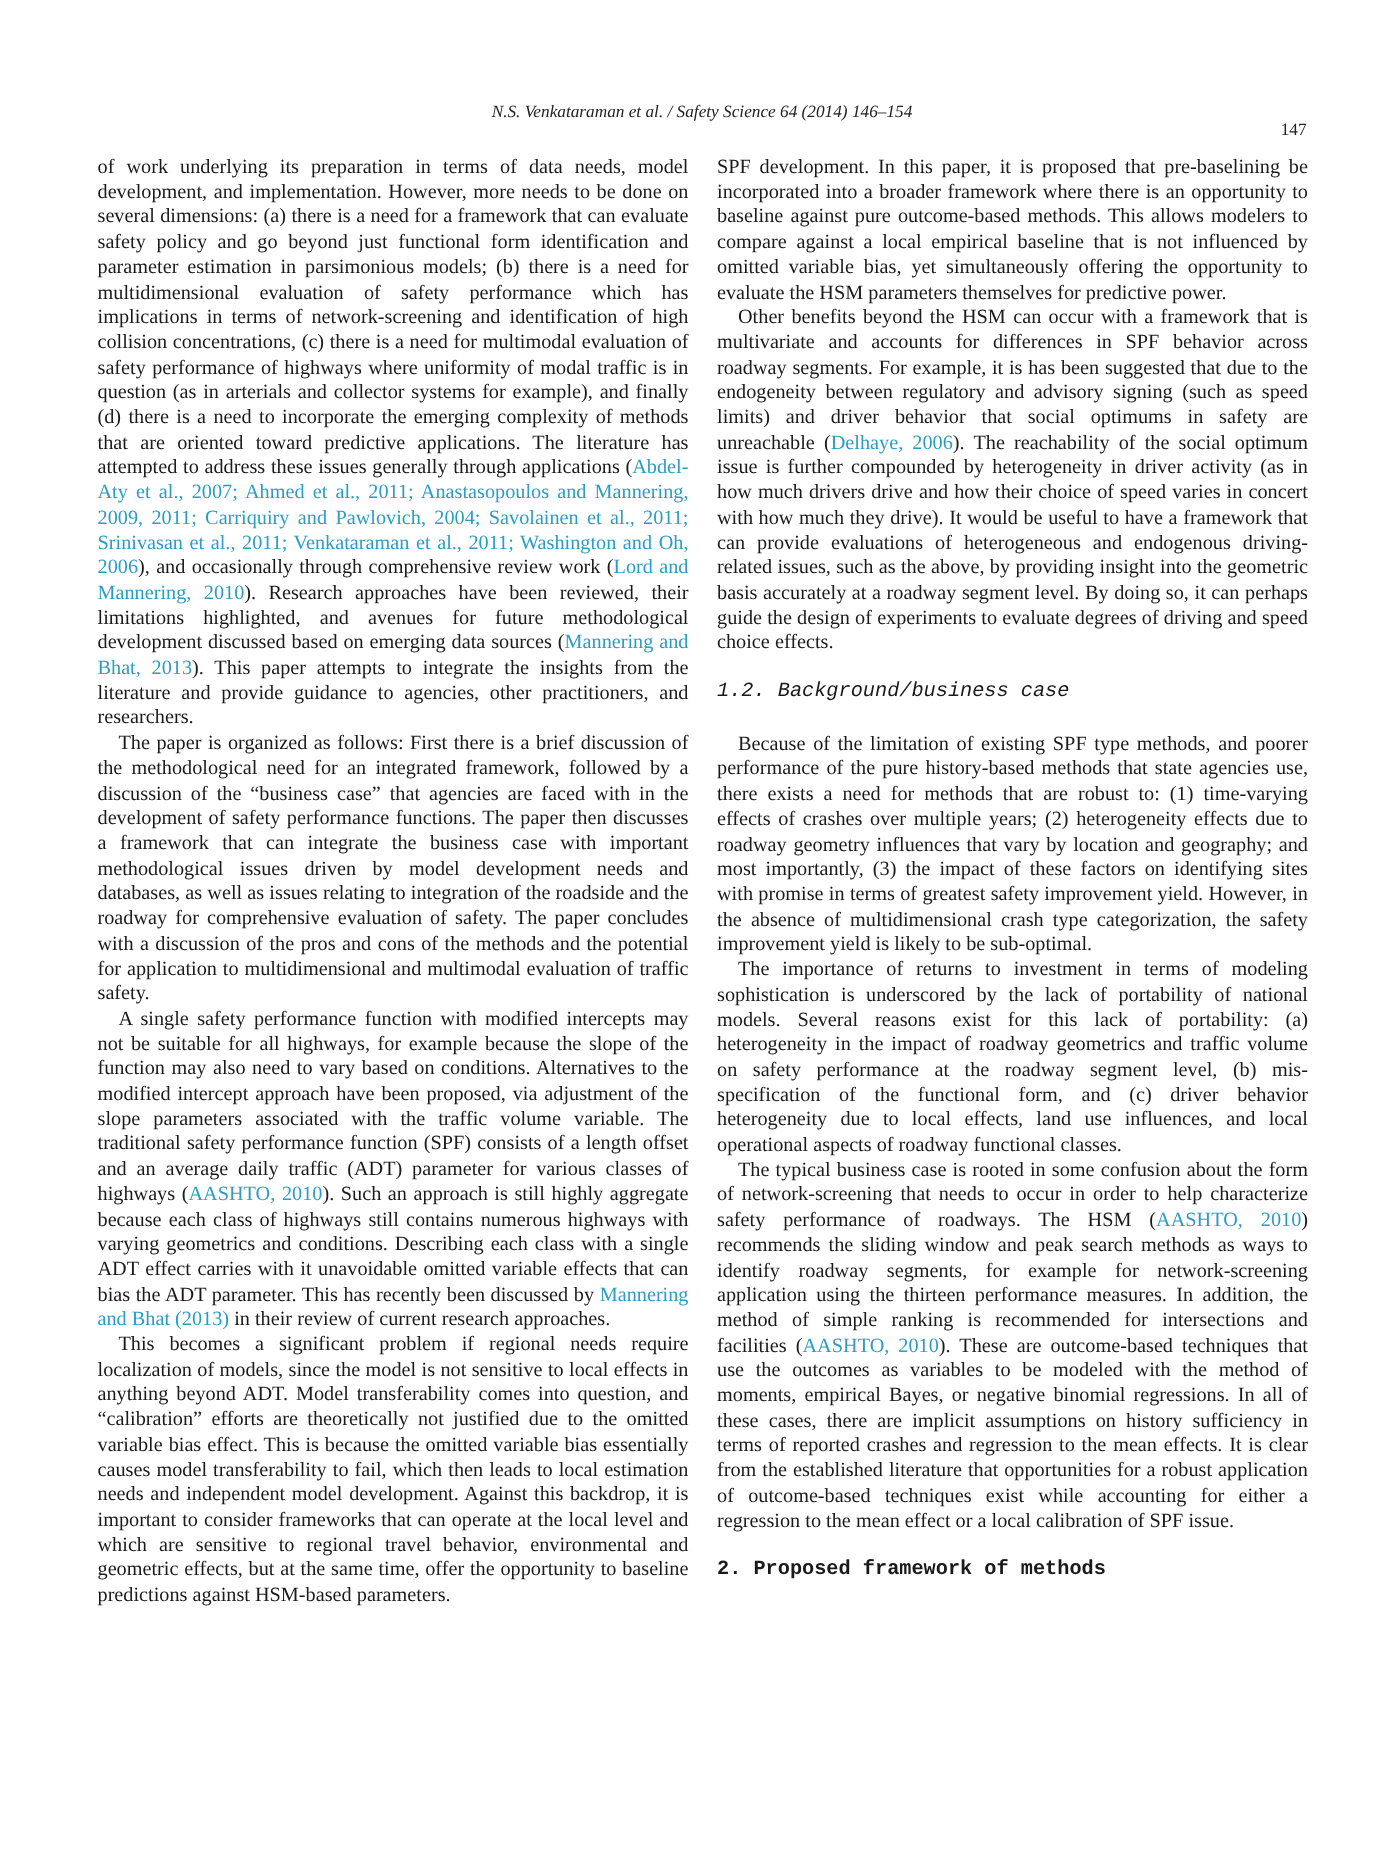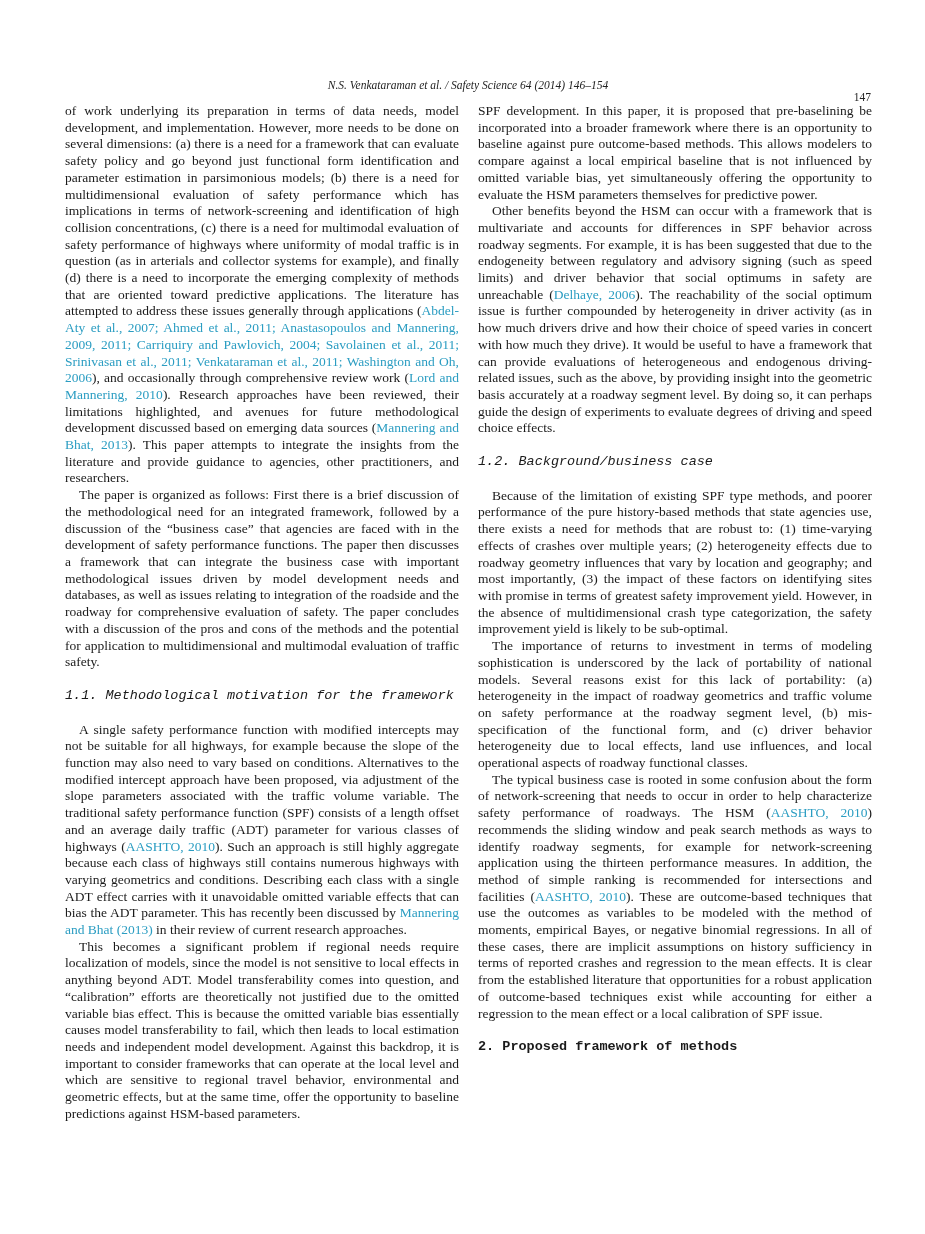--- a/index.html
+++ b/index.html
@@ -8,21 +8,21 @@
   body {
     width: 925px; height: 1234px;
     background: #ffffff;
     font-family: "Liberation Serif", serif;
     color: #1a1a1a;
     overflow: hidden;
   }
   .page { position: relative; width: 925px; height: 1234px; background: #ffffff; }
 
   .header {
-    position: absolute; top: 79px; left: 65px; width: 806px; height: 16px;
+    position: absolute; top: 69px; left: 65px; width: 806px; height: 16px;
     font-size: 11.5px;
   }
   .running-title {
     position: absolute; left: 0; right: 0; text-align: center;
     font-style: italic; color: #222;
   }
   .page-number { position: absolute; right: 0; top: 0; color: #222; margin-top: 12px; }
 
   .col {
     position: absolute; top: 103px; width: 394px;
@@ -46,21 +46,20 @@
 <body>
 
 <div class="page">
   <div class="header">
     <div class="running-title">N.S. Venkataraman et al. / Safety Science 64 (2014) 146–154</div>
     <div class="page-number">147</div>
   </div>
   <div class="col col-left">
       <div class="p p-noindent"><span>of work underlying its preparation in terms of data needs, model development, and implementation. However, more needs to be done on several dimensions: (a) there is a need for a framework that can evaluate safety policy and go beyond just functional form identification and parameter estimation in parsimonious models; (b) there is a need for multidimensional evaluation of safety performance which has implications in terms of network-screening and identification of high collision concentrations, (c) there is a need for multimodal evaluation of safety performance of highways where uniformity of modal traffic is in question (as in arterials and collector systems for example), and finally (d) there is a need to incorporate the emerging complexity of methods that are oriented toward predictive applications. The literature has attempted to address these issues generally through applications (</span><span class="cite">Abdel-Aty et al., 2007; Ahmed et al., 2011; Anastasopoulos and Mannering, 2009, 2011; Carriquiry and Pawlovich, 2004; Savolainen et al., 2011; Srinivasan et al., 2011; Venkataraman et al., 2011; Washington and Oh, 2006</span><span>), and occasionally through comprehensive review work (</span><span class="cite">Lord and Mannering, 2010</span><span>). Research approaches have been reviewed, their limitations highlighted, and avenues for future methodological development discussed based on emerging data sources (</span><span class="cite">Mannering and Bhat, 2013</span><span>). This paper attempts to integrate the insights from the literature and provide guidance to agencies, other practitioners, and researchers.</span></div>
       <div class="p"><span>The paper is organized as follows: First there is a brief discussion of the methodological need for an integrated framework, followed by a discussion of the “business case” that agencies are faced with in the development of safety performance functions. The paper then discusses a framework that can integrate the business case with important methodological issues driven by model development needs and databases, as well as issues relating to integration of the roadside and the roadway for comprehensive evaluation of safety. The paper concludes with a discussion of the pros and cons of the methods and the potential for application to multidimensional and multimodal evaluation of traffic safety.</span></div>
-      <div class="h h-italic"><span>1.1. Methodological motivation for the framework</span></div>
       <div class="p"><span>A single safety performance function with modified intercepts may not be suitable for all highways, for example because the slope of the function may also need to vary based on conditions. Alternatives to the modified intercept approach have been proposed, via adjustment of the slope parameters associated with the traffic volume variable. The traditional safety performance function (SPF) consists of a length offset and an average daily traffic (ADT) parameter for various classes of highways (</span><span class="cite">AASHTO, 2010</span><span>). Such an approach is still highly aggregate because each class of highways still contains numerous highways with varying geometrics and conditions. Describing each class with a single ADT effect carries with it unavoidable omitted variable effects that can bias the ADT parameter. This has recently been discussed by </span><span class="cite">Mannering and Bhat (2013)</span><span> in their review of current research approaches.</span></div>
       <div class="p"><span>This becomes a significant problem if regional needs require localization of models, since the model is not sensitive to local effects in anything beyond ADT. Model transferability comes into question, and “calibration” efforts are theoretically not justified due to the omitted variable bias effect. This is because the omitted variable bias essentially causes model transferability to fail, which then leads to local estimation needs and independent model development. Against this backdrop, it is important to consider frameworks that can operate at the local level and which are sensitive to regional travel behavior, environmental and geometric effects, but at the same time, offer the opportunity to baseline predictions against HSM-based parameters.</span></div>
     </div>
   <div class="col col-right">
       <div class="p p-noindent"><span>SPF development. In this paper, it is proposed that pre-baselining be incorporated into a broader framework where there is an opportunity to baseline against pure outcome-based methods. This allows modelers to compare against a local empirical baseline that is not influenced by omitted variable bias, yet simultaneously offering the opportunity to evaluate the HSM parameters themselves for predictive power.</span></div>
       <div class="p"><span>Other benefits beyond the HSM can occur with a framework that is multivariate and accounts for differences in SPF behavior across roadway segments. For example, it is has been suggested that due to the endogeneity between regulatory and advisory signing (such as speed limits) and driver behavior that social optimums in safety are unreachable (</span><span class="cite">Delhaye, 2006</span><span>). The reachability of the social optimum issue is further compounded by heterogeneity in driver activity (as in how much drivers drive and how their choice of speed varies in concert with how much they drive). It would be useful to have a framework that can provide evaluations of heterogeneous and endogenous driving-related issues, such as the above, by providing insight into the geometric basis accurately at a roadway segment level. By doing so, it can perhaps guide the design of experiments to evaluate degrees of driving and speed choice effects.</span></div>
       <div class="h h-italic"><span>1.2. Background/business case</span></div>
       <div class="p"><span>Because of the limitation of existing SPF type methods, and poorer performance of the pure history-based methods that state agencies use, there exists a need for methods that are robust to: (1) time-varying effects of crashes over multiple years; (2) heterogeneity effects due to roadway geometry influences that vary by location and geography; and most importantly, (3) the impact of these factors on identifying sites with promise in terms of greatest safety improvement yield. However, in the absence of multidimensional crash type categorization, the safety improvement yield is likely to be sub-optimal.</span></div>
       <div class="p"><span>The importance of returns to investment in terms of modeling sophistication is underscored by the lack of portability of national models. Several reasons exist for this lack of portability: (a) heterogeneity in the impact of roadway geometrics and traffic volume on safety performance at the roadway segment level, (b) mis-specification of the functional form, and (c) driver behavior heterogeneity due to local effects, land use influences, and local operational aspects of roadway functional classes.</span></div>
       <div class="p"><span>The typical business case is rooted in some confusion about the form of network-screening that needs to occur in order to help characterize safety performance of roadways. The HSM (</span><span class="cite">AASHTO, 2010</span><span>) recommends the sliding window and peak search methods as ways to identify roadway segments, for example for network-screening application using the thirteen performance measures. In addition, the method of simple ranking is recommended for intersections and facilities (</span><span class="cite">AASHTO, 2010</span><span>). These are outcome-based techniques that use the outcomes as variables to be modeled with the method of moments, empirical Bayes, or negative binomial regressions. In all of these cases, there are implicit assumptions on history sufficiency in terms of reported crashes and regression to the mean effects. It is clear from the established literature that opportunities for a robust application of outcome-based techniques exist while accounting for either a regression to the mean effect or a local calibration of SPF issue.</span></div>

